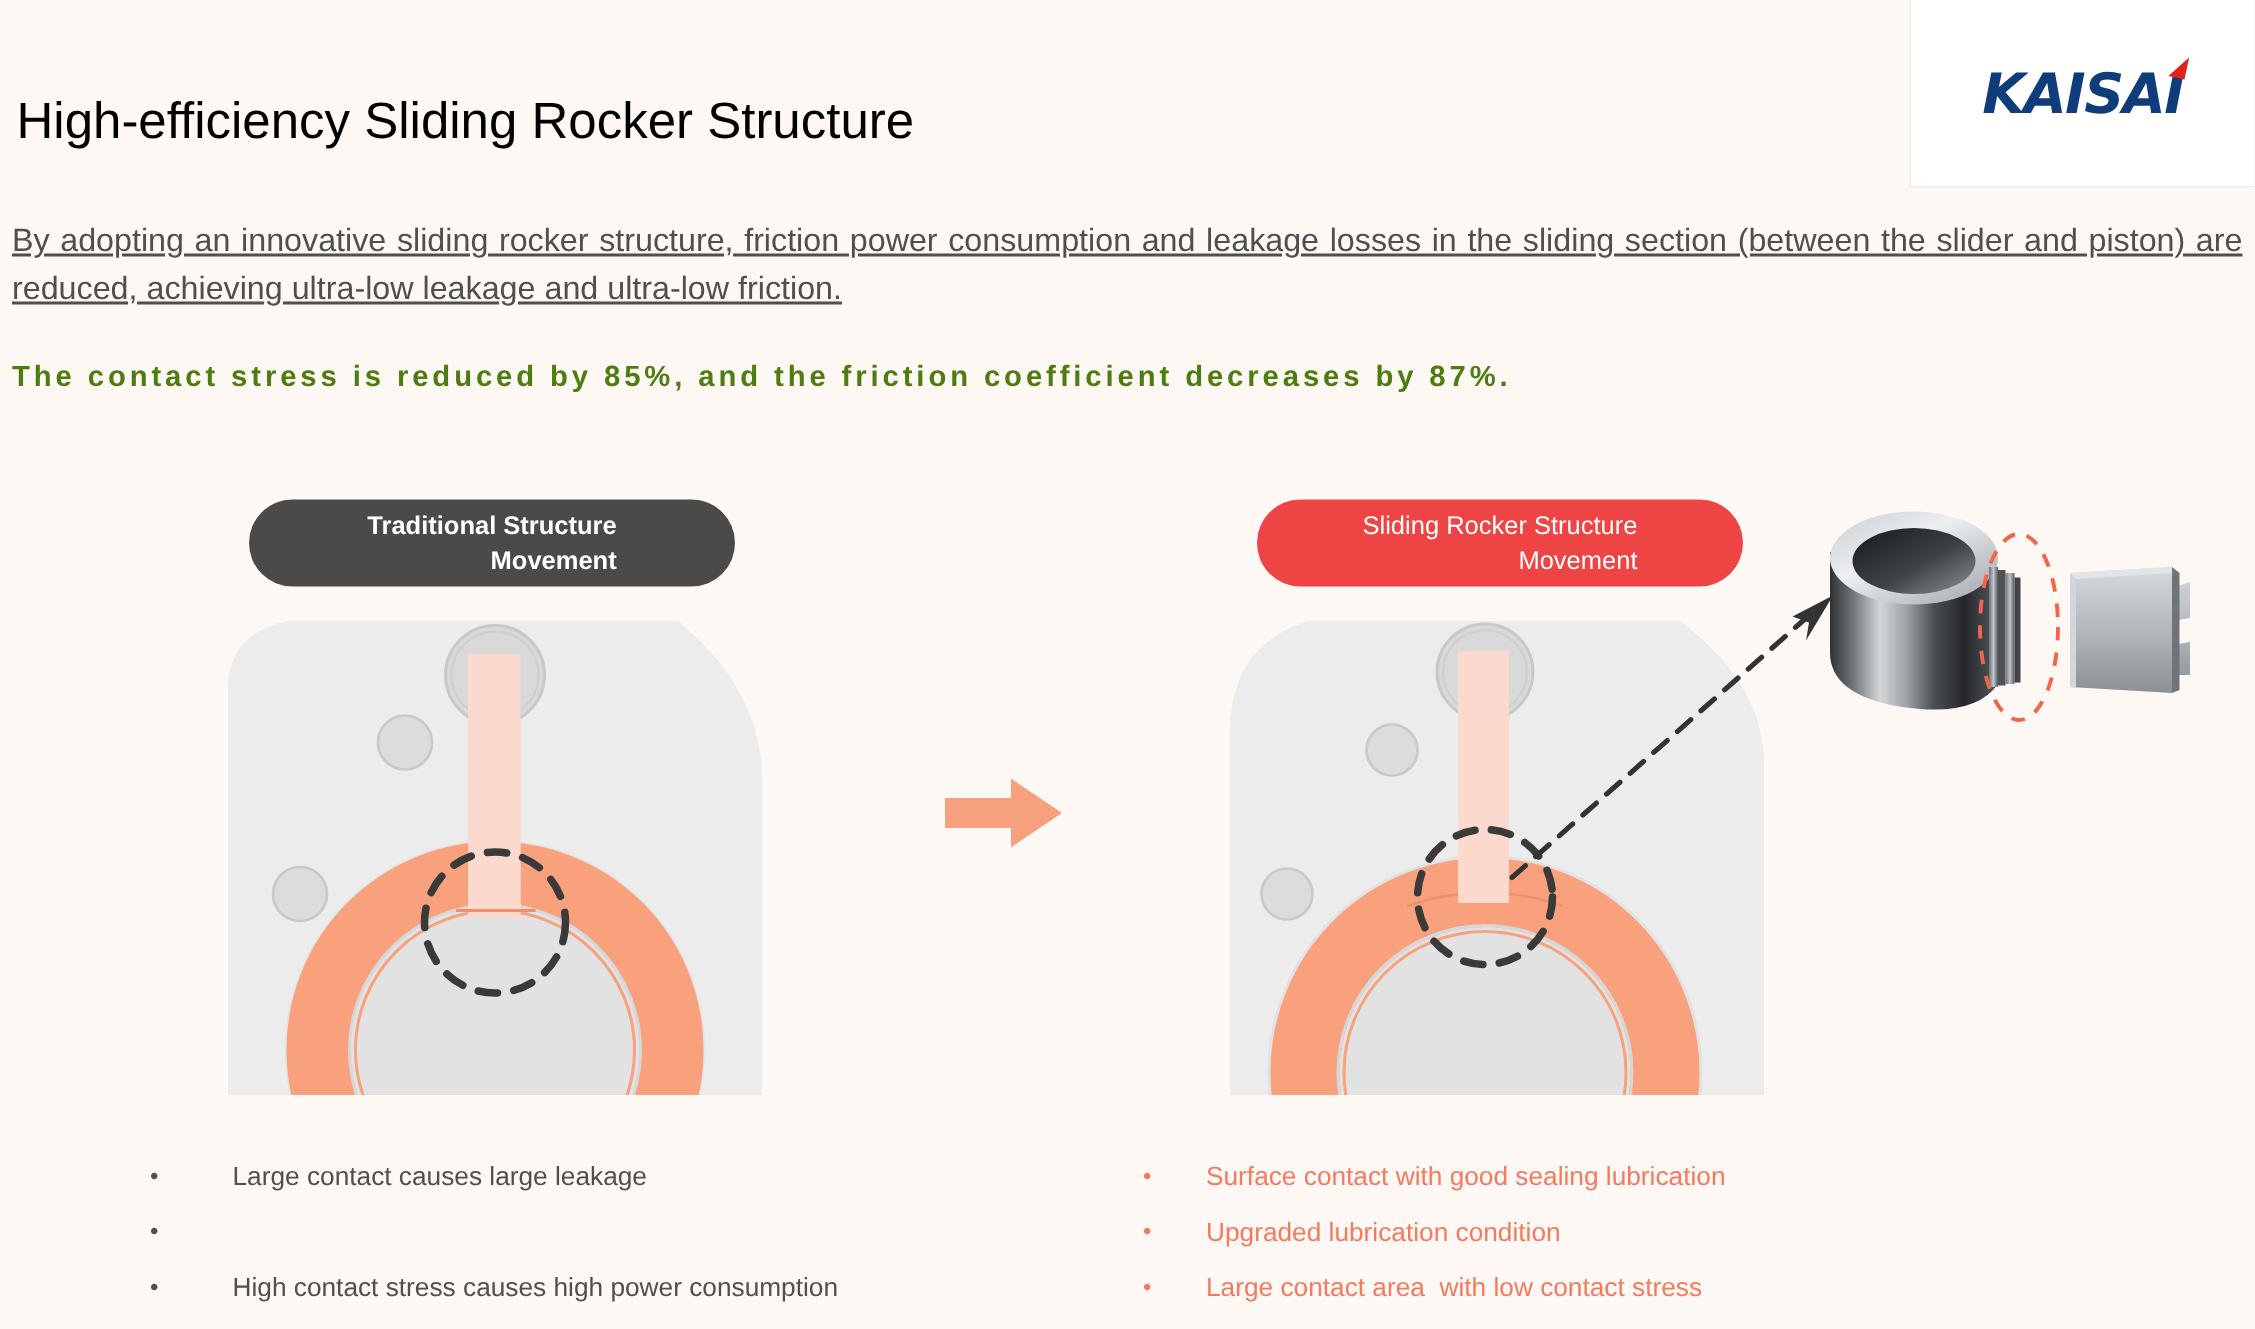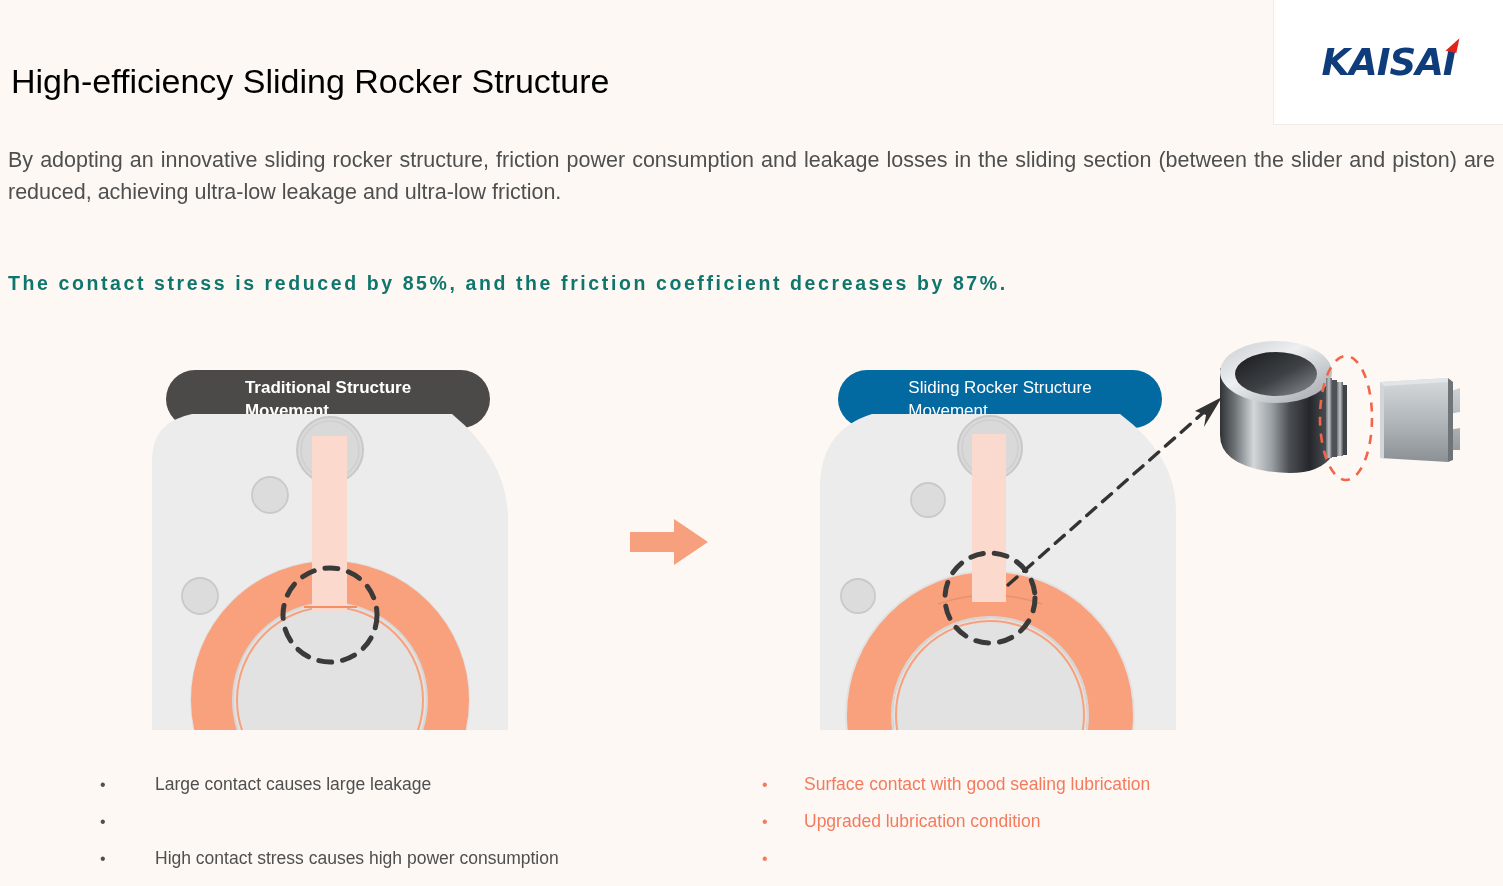--- a/index.html
+++ b/index.html
@@ -34,36 +34,36 @@
   
   .title{
     position:absolute;left:11px;top:62px;
     font-size:34px;font-weight:400;color:#000000;
     letter-spacing:0px;
   }
   .lede{
     position:absolute;left:8px;top:144px;width:1487px;
     font-size:21.5px;line-height:32px;color:#4F4F4F;
     text-align:justify;
+    text-decoration:underline;
   }
   .bold-claim{
     position:absolute;left:8px;top:240px;
-    font-size:19.5px;font-weight:700;color:#0f766e;
+    font-size:19.5px;font-weight:700;color:#4d7c0f;
     letter-spacing:2.6px;
-    margin-top:32px;
   }
 
   
   .pill{
     position:absolute;width:324px;height:58px;border-radius:29px;
-    display:flex;align-items:center;justify-content:center;text-align:left;
-    color:#FFFFFF;font-size:17px;font-weight:700;line-height:23px;margin-top:37px;
+    display:flex;align-items:center;justify-content:center;text-align:right;
+    color:#FFFFFF;font-size:17px;font-weight:700;line-height:23px;
   }
   .pill-left{left:166px;top:333px;background:#4C4949;}
-  .pill-right{left:838px;top:333px;background:#0369a1;font-weight:400;}
+  .pill-right{left:838px;top:333px;background:#ef4444;font-weight:400;}
 
   
   .panel{position:absolute;width:356px;height:330px;overflow:hidden;}
   .panel-left{left:152px;top:400px;}
   .panel-right{left:820px;top:400px;}
   .panel svg{display:block;}
 
   
   .mid-arrow{position:absolute;left:630px;top:518px;width:78px;height:48px;}
 
@@ -255,16 +255,17 @@
     <div class="bullet-row">
       <span class="bullet-dot">•</span>
       <span class="bullet-text">Surface contact with good sealing lubrication</span>
     </div>
     <div class="bullet-row">
       <span class="bullet-dot">•</span>
       <span class="bullet-text">Upgraded lubrication condition</span>
     </div>
     <div class="bullet-row">
       <span class="bullet-dot">•</span>
+      <span class="bullet-text">Large contact area  with low contact stress</span>
     </div>
   </div>
 
 </div>
 
 </body></html>

